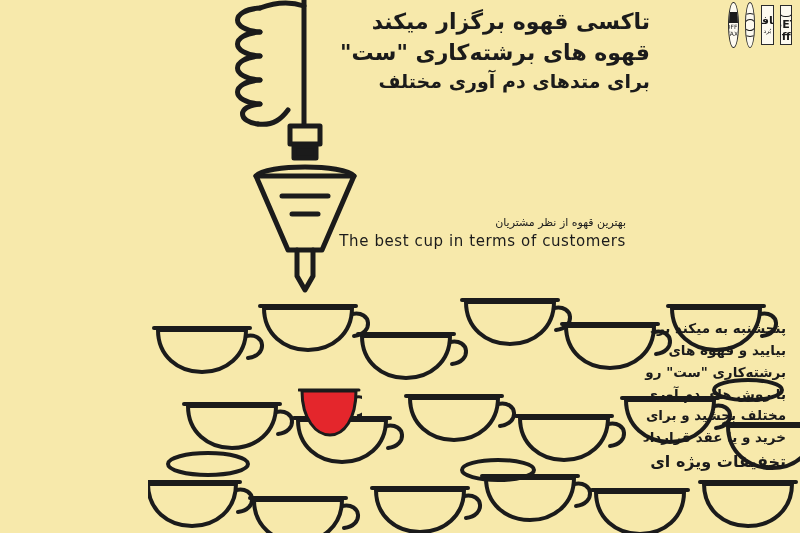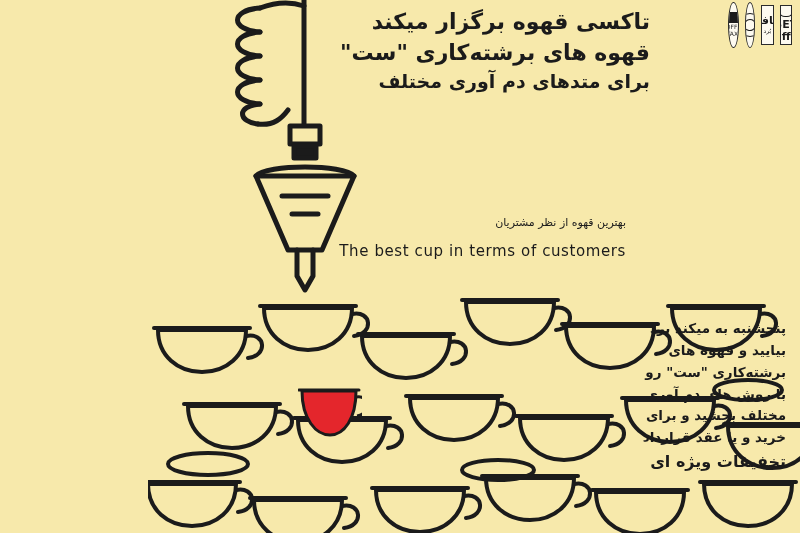--- a/index.html
+++ b/index.html
@@ -112,21 +112,21 @@
     position: absolute;
     top: 216px;
     right: 174px;
     text-align: right;
     direction: rtl;
     color: #1b1b1b;
   }
   .tagline .fa {
     font-size: 11px;
     display: block;
-    margin-bottom: 13px;
+    margin-bottom: 3px;
   }
   .tagline .en {
     font-size: 15px;
     display: block;
     direction: ltr;
     letter-spacing: 0.6px;
   }
 
   
   .dripper {

